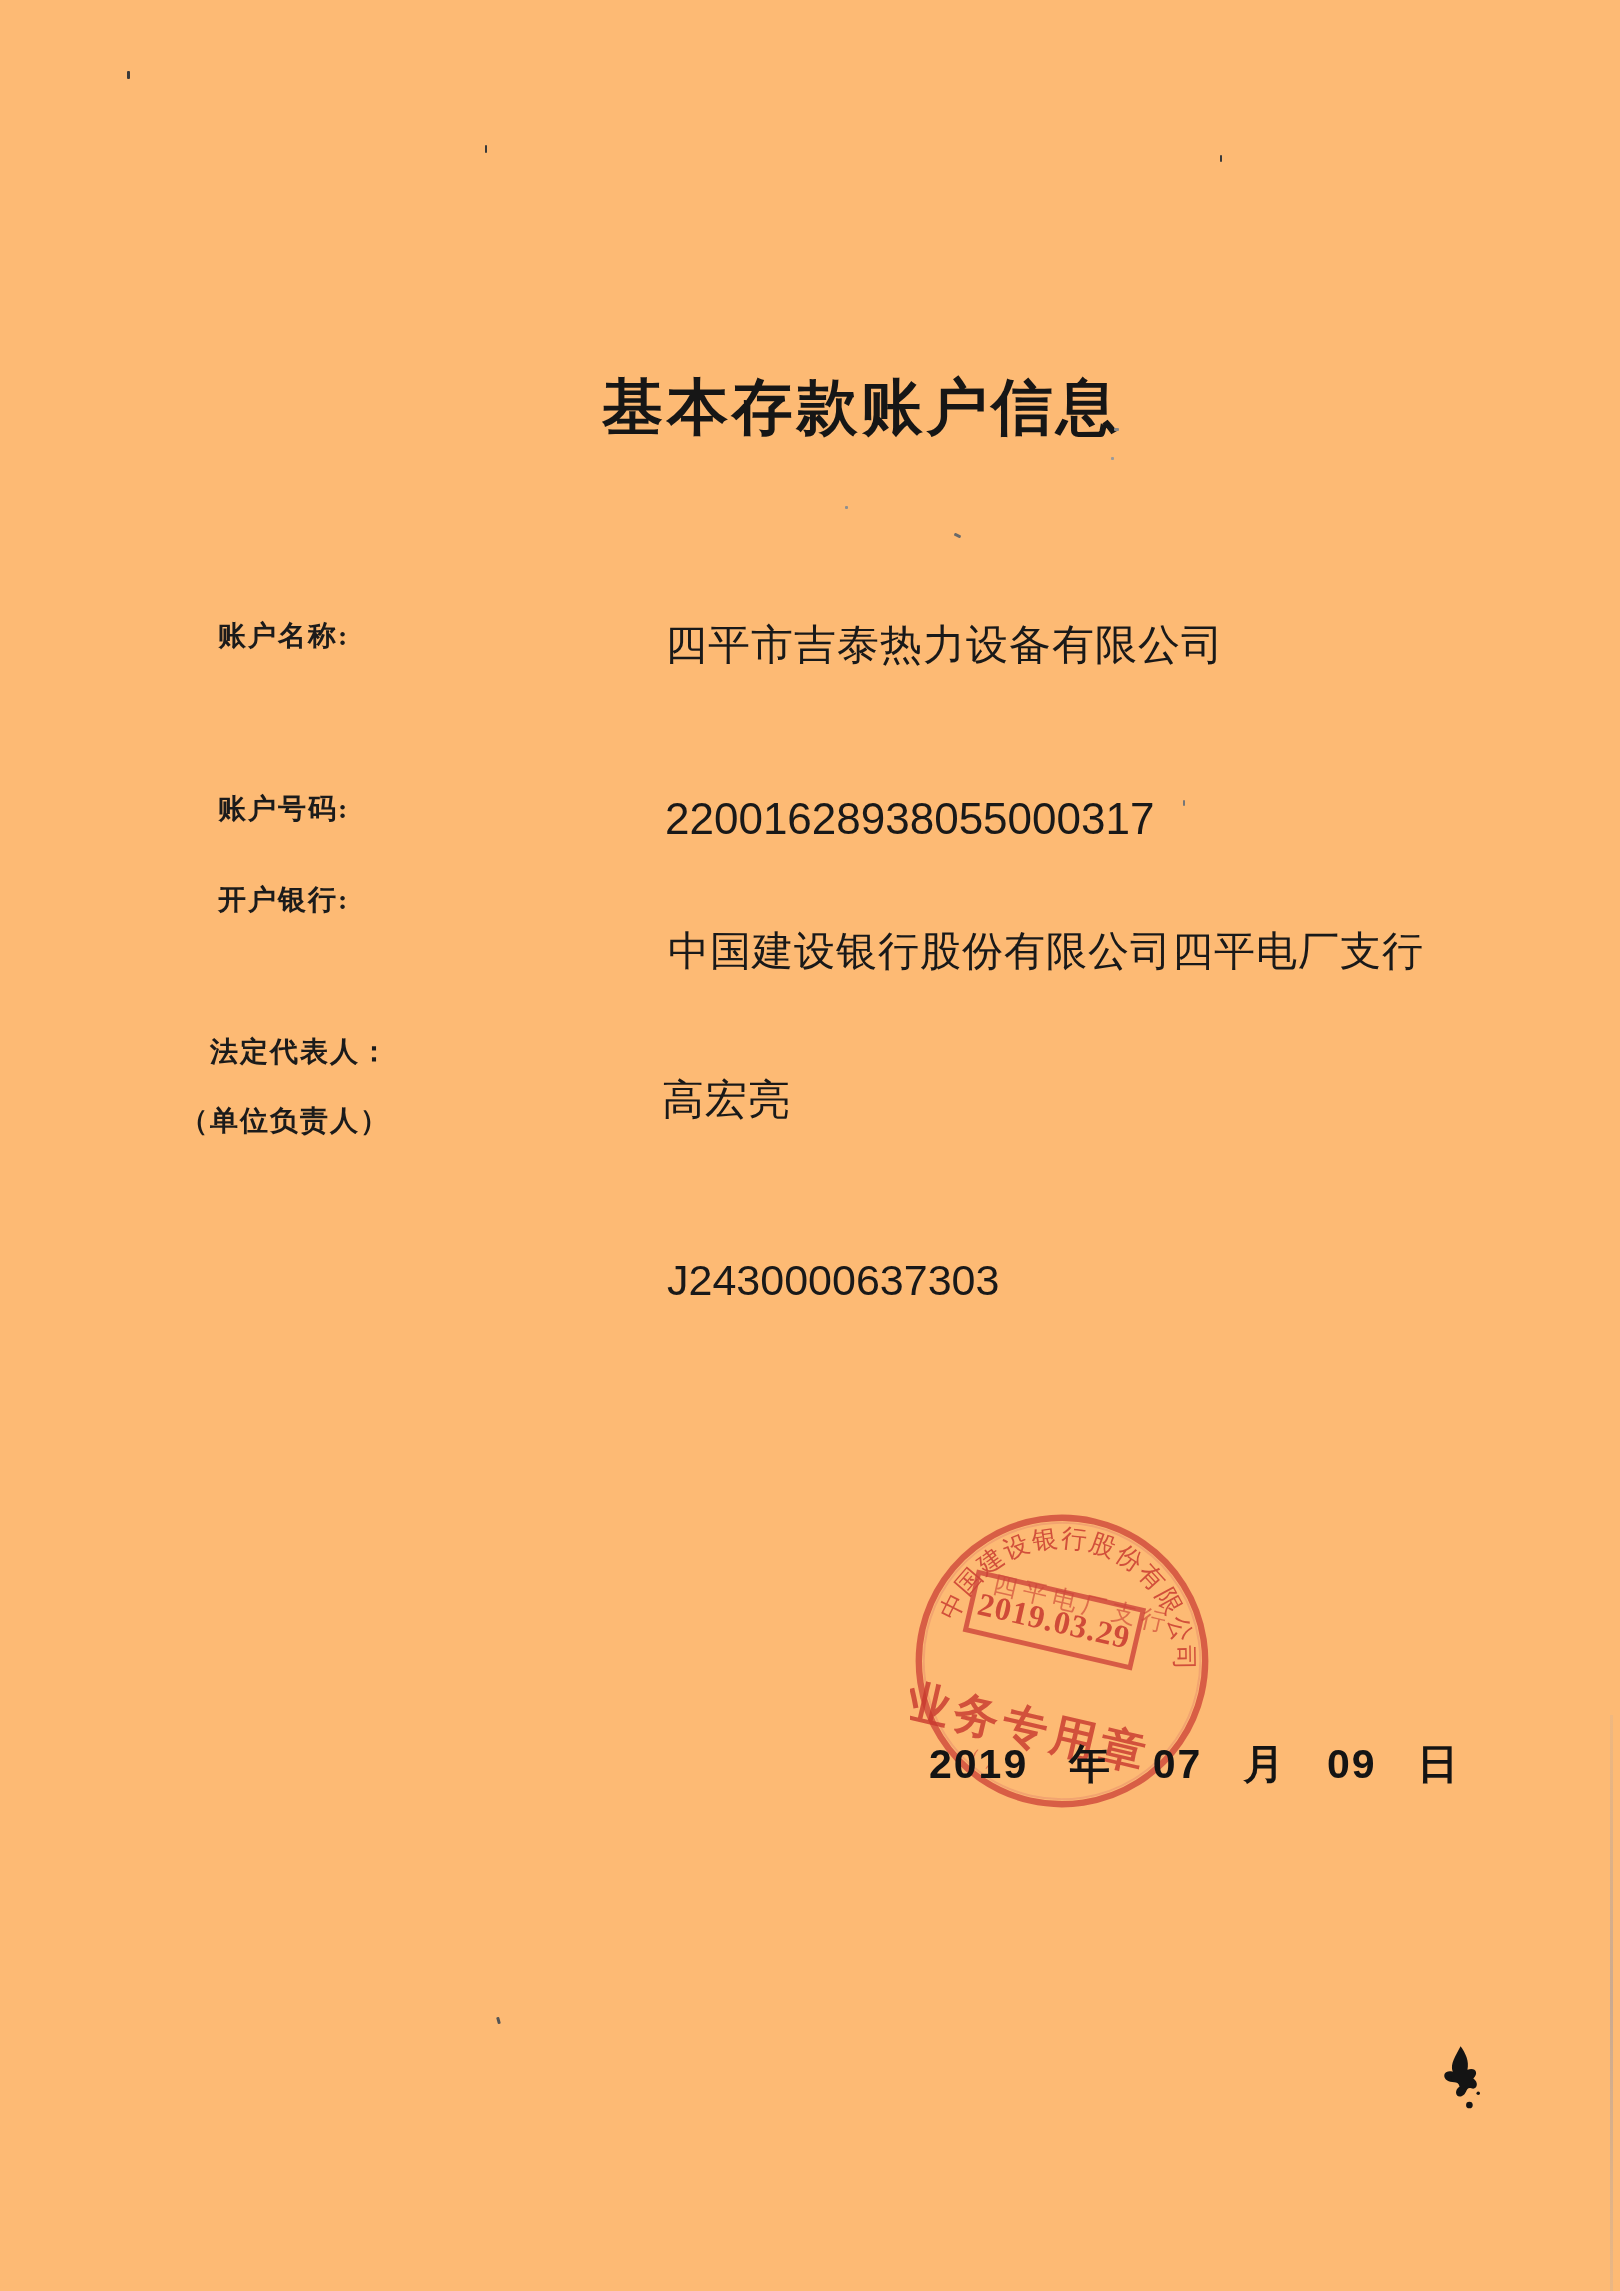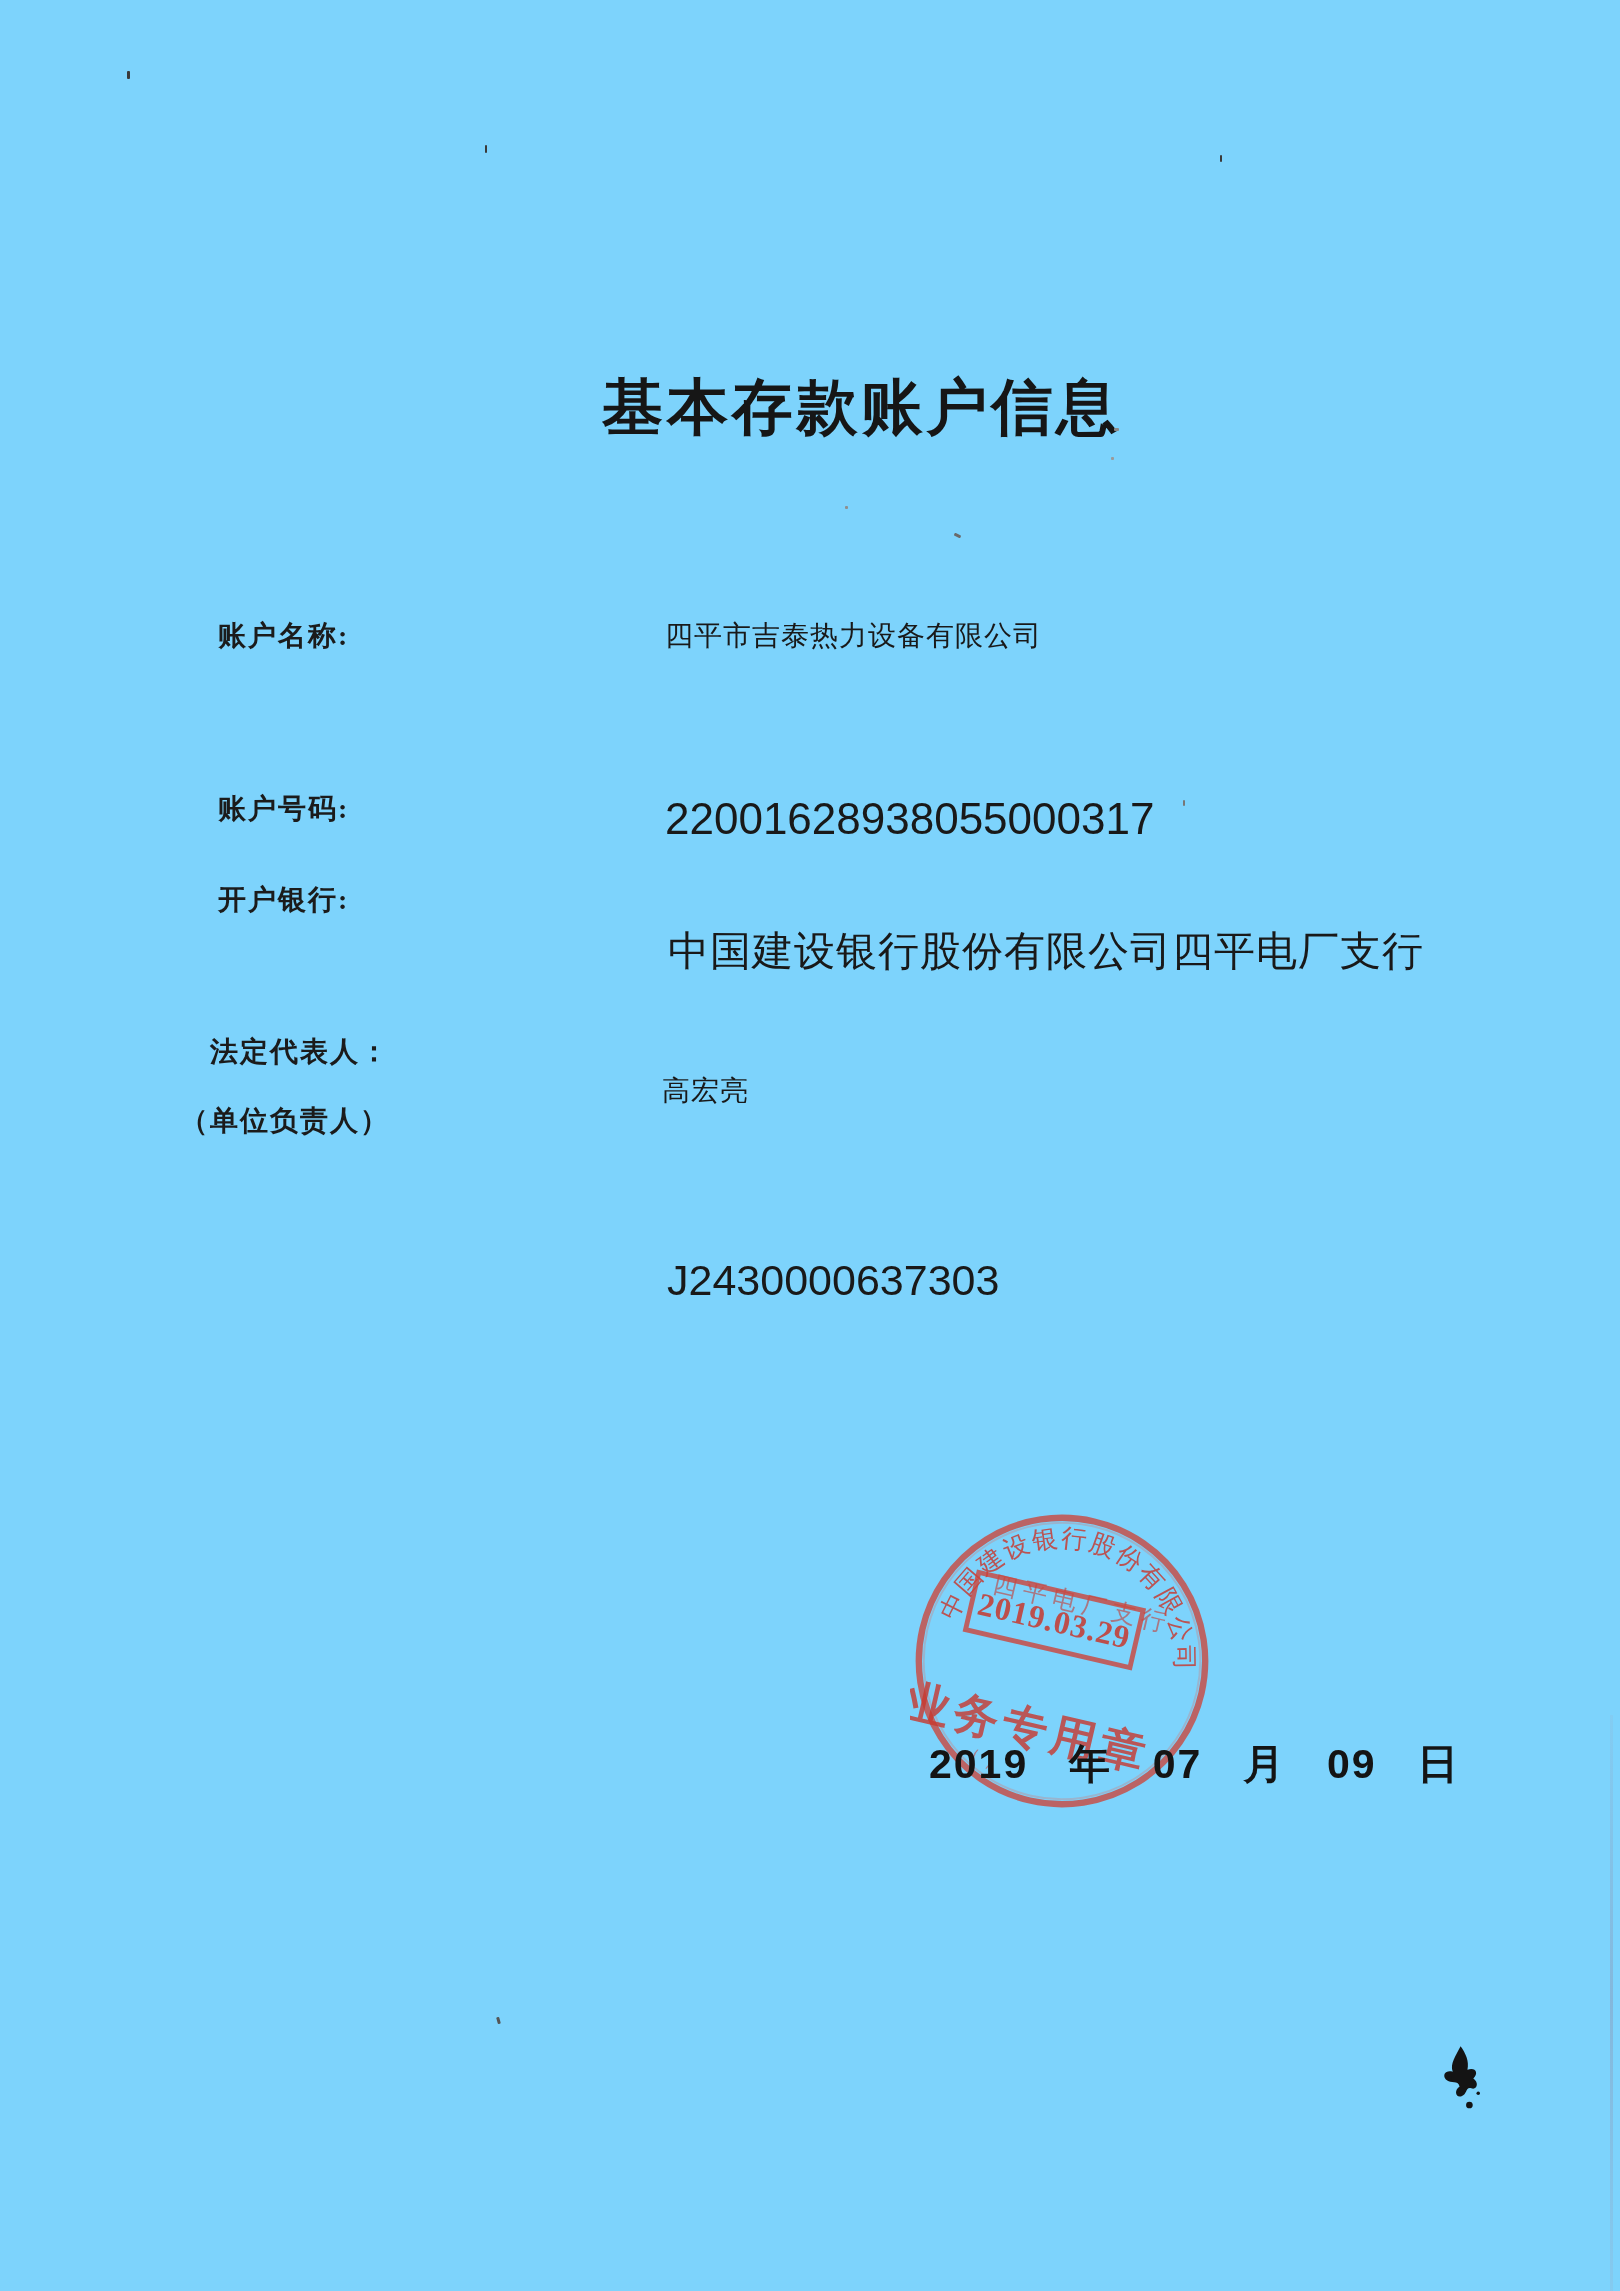--- a/index.html
+++ b/index.html
@@ -1,33 +1,33 @@
 <!DOCTYPE html>
 <html><head>
 <meta charset="utf-8">
 <style>
   html,body { margin:0; padding:0; background:#e9e9e9; }
   .page {
     position:relative; width:1620px; height:2292px;
-    background:#7dd3fc; overflow:hidden;
+    background:#fdba74; overflow:hidden;
     font-family:"Liberation Serif","DejaVu Serif",serif;
     color:#1c1c1c;
   }
   .doc-title {
     position:absolute; left:602px; top:367px;
     font-size:61px; font-weight:700; letter-spacing:3.9px;
     color:#161616; white-space:nowrap;
   }
   .field-label {
     position:absolute; font-size:28px; font-weight:700;
     letter-spacing:2px; color:#1b1b1b; white-space:nowrap;
   }
   .field-label.small-sp { letter-spacing:1px; font-size:40px; }
   .field-value-cn {
-    position:absolute; font-size:28px; letter-spacing:1px;
+    position:absolute; font-size:42px; letter-spacing:1px;
     color:#191919; white-space:nowrap;
   }
   .field-value-num {
     position:absolute; font-family:"Liberation Sans","DejaVu Sans",sans-serif;
     font-size:44px; letter-spacing:0; color:#191919; white-space:nowrap;
   }
   .date-line {
     position:absolute; left:929px; top:1725px;
     font-family:"Liberation Sans","DejaVu Sans",sans-serif;
     font-size:41px; font-weight:600; letter-spacing:2px; word-spacing:27.4px;

